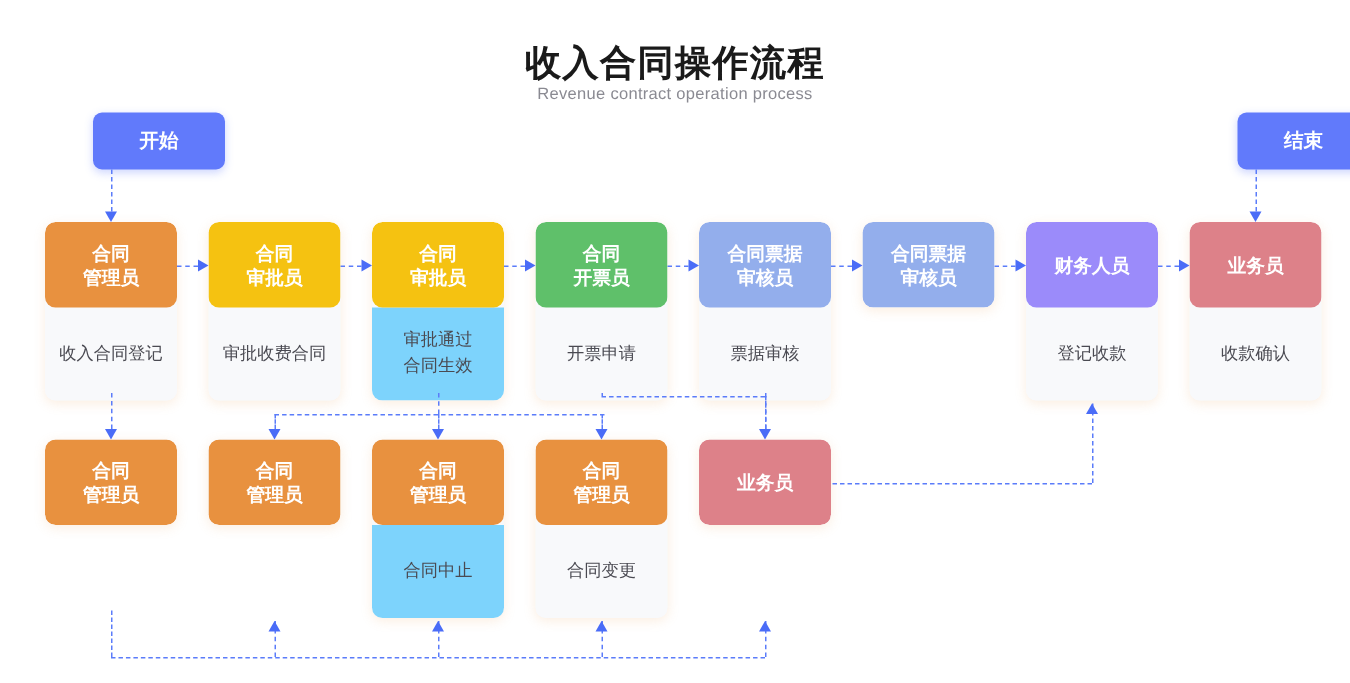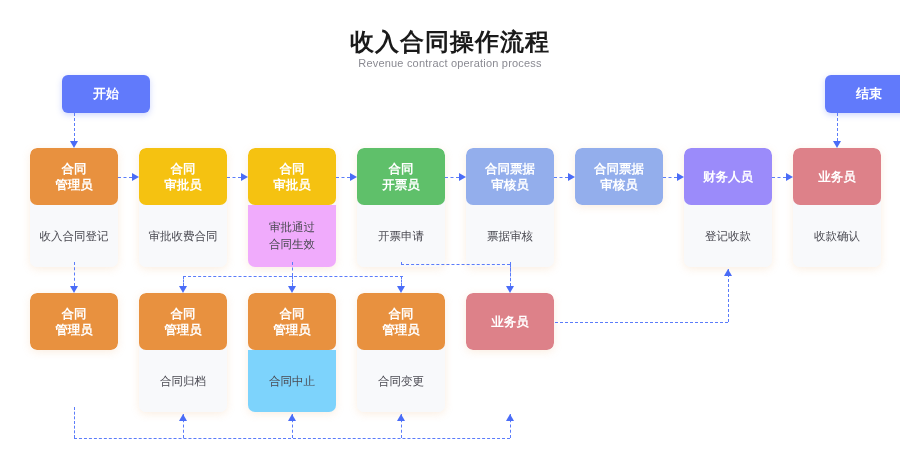--- a/index.html
+++ b/index.html
@@ -93,21 +93,21 @@
         </div>
         <div class="body" style="background: rgb(248, 249, 251);">
           <span>审批收费合同</span>
         </div>
       </div>
       <div class="card" style="left: 248px; top: 148px;">
         <div class="head" style="background: rgb(245, 194, 17);">
           <span>合同</span>
           <span>审批员</span>
         </div>
-        <div class="body" style="background: #f0abfc;">
+        <div class="body" style="background: #7dd3fc;">
           <span>审批通过</span>
           <span>合同生效</span>
         </div>
       </div>
       <div class="card" style="left: 357px; top: 148px;">
         <div class="head" style="background: rgb(95, 192, 106);">
           <span>合同</span>
           <span>开票员</span>
         </div>
         <div class="body" style="background: rgb(248, 249, 251);">
@@ -148,23 +148,20 @@
       <div class="card" style="left: 30px; top: 293px;">
         <div class="head" style="background: rgb(232, 145, 63);">
           <span>合同</span>
           <span>管理员</span>
         </div>
       </div>
       <div class="card" style="left: 139px; top: 293px;">
         <div class="head" style="background: rgb(232, 145, 63);">
           <span>合同</span>
           <span>管理员</span>
-        </div>
-        <div class="body" style="background: rgb(248, 249, 251);">
-          <span>合同归档</span>
         </div>
       </div>
       <div class="card" style="left: 248px; top: 293px;">
         <div class="head" style="background: rgb(232, 145, 63);">
           <span>合同</span>
           <span>管理员</span>
         </div>
         <div class="body" style="background: #7dd3fc;">
           <span>合同中止</span>
         </div>

